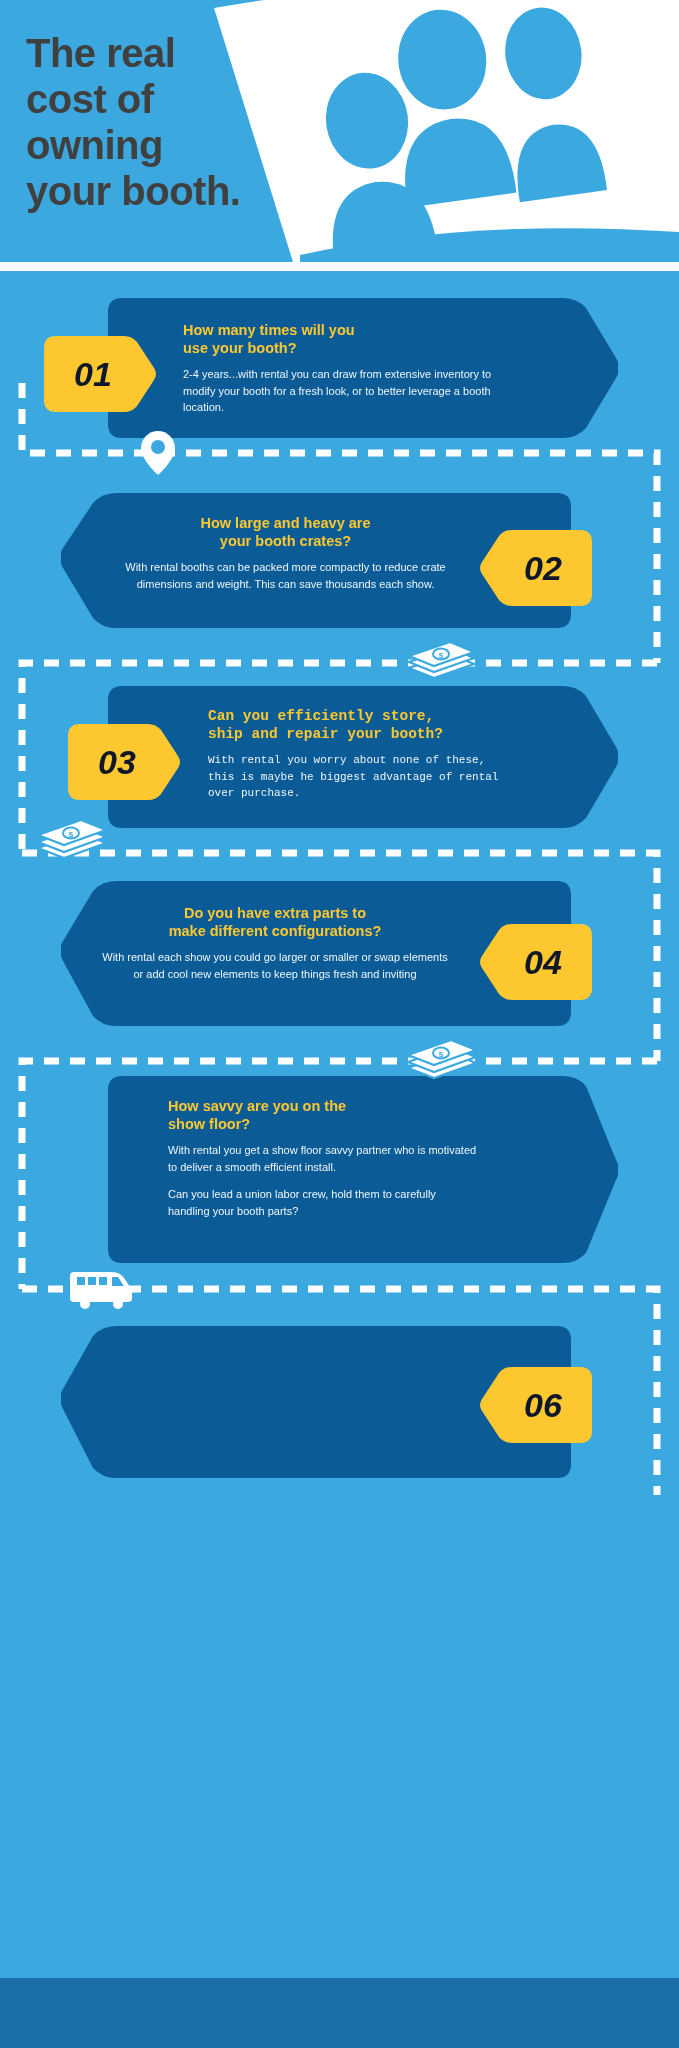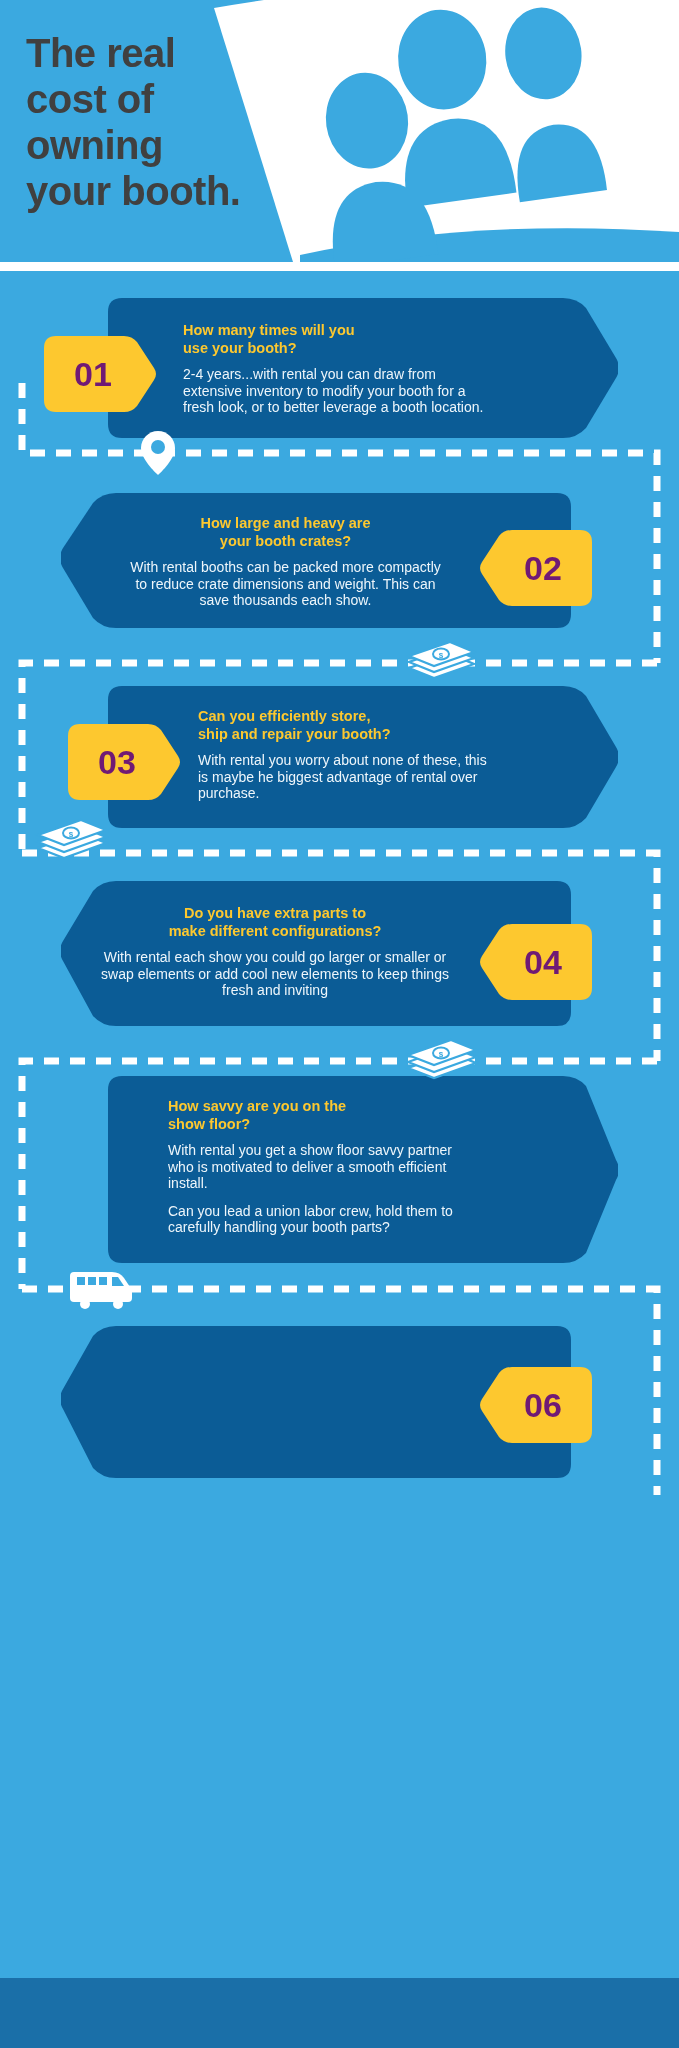--- a/index.html
+++ b/index.html
@@ -91,21 +91,21 @@
   .q-title {
     color: #fdc82f;
     font-weight: bold;
     font-size: 14.5px;
     line-height: 17.5px;
     margin-bottom: 9px;
     white-space: pre-line;
   }
   .q-body {
     color: #eef6fb;
-    font-size: 14px;
+    font-size: 11px;
     line-height: 16.5px;
     white-space: pre-line;
   }
   .q-body + .q-body { margin-top: 11px; }
   .align-left  { text-align: left; }
   .align-right { text-align: right; }
   .align-center{ text-align: center; }
 
   
   .badge {
@@ -115,24 +115,25 @@
     height: 76px;
   }
   .badge svg { position: absolute; top: 0; left: 0; }
   .badge span {
     position: absolute;
     top: 0; left: 0;
     width: 112px; height: 76px;
     display: flex;
     align-items: center;
     justify-content: center;
-    color: #701a75;
+    color: #0f172a;
     font-size: 34px;
     font-weight: bold;
     letter-spacing: 0px;
+    font-style: italic;
   }
   .badge-left span  { justify-content: center; padding-right: 14px; }
   .badge-right span { justify-content: center; padding-left: 14px; }
 
   
   .path-icon {
     position: absolute;
     z-index: 4;
   }
 </style>
@@ -233,21 +234,21 @@
         </g>
         <ellipse cx="35" cy="16" rx="8" ry="5.5" fill="none" stroke="#3ba9e0" stroke-width="2"></ellipse>
         <text x="35" y="19.5" font-family="Liberation Sans, sans-serif" font-size="8" font-weight="bold" fill="#3ba9e0" text-anchor="middle">$</text>
       </svg>
     </div>
 
     <div class="card" style="left:108px; top:415px; width:510px; height:142px;">
       <svg class="panel-svg" width="510" height="142" viewBox="0 0 510 142" xmlns="http://www.w3.org/2000/svg">
         <path d="M 14 0 L 455 0 Q 469 0 478 10 L 508 61 Q 514 71 508 81 L 478 132 Q 469 142 455 142 L 14 142 Q 0 142 0 128 L 0 14 Q 0 0 14 0 Z" fill="#0b5c96"></path>
       </svg>
-      <div class="card-text align-left" style="left:90px; top:22px; width:300px;">
+      <div class="card-text align-left" style="left:100px; top:22px; width:300px;font-family:Liberation Mono, monospace;">
         <div class="q-title">Can you efficiently store,
 ship and repair your booth?</div>
         <div class="q-body">With rental you worry about none of these, this is maybe he biggest advantage of rental over purchase.</div>
       </div>
     </div>
     <div class="badge badge-left" style="left:68px; top:453px;">
       <svg width="112" height="76" viewBox="0 0 112 76" xmlns="http://www.w3.org/2000/svg">
         <path d="M 12 0 L 80 0 Q 88 0 93 6 L 110 32 Q 114 38 110 44 L 93 70 Q 88 76 80 76 L 12 76 Q 0 76 0 64 L 0 12 Q 0 0 12 0 Z" fill="#fdc82f"></path>
       </svg>
       <span>03</span>

